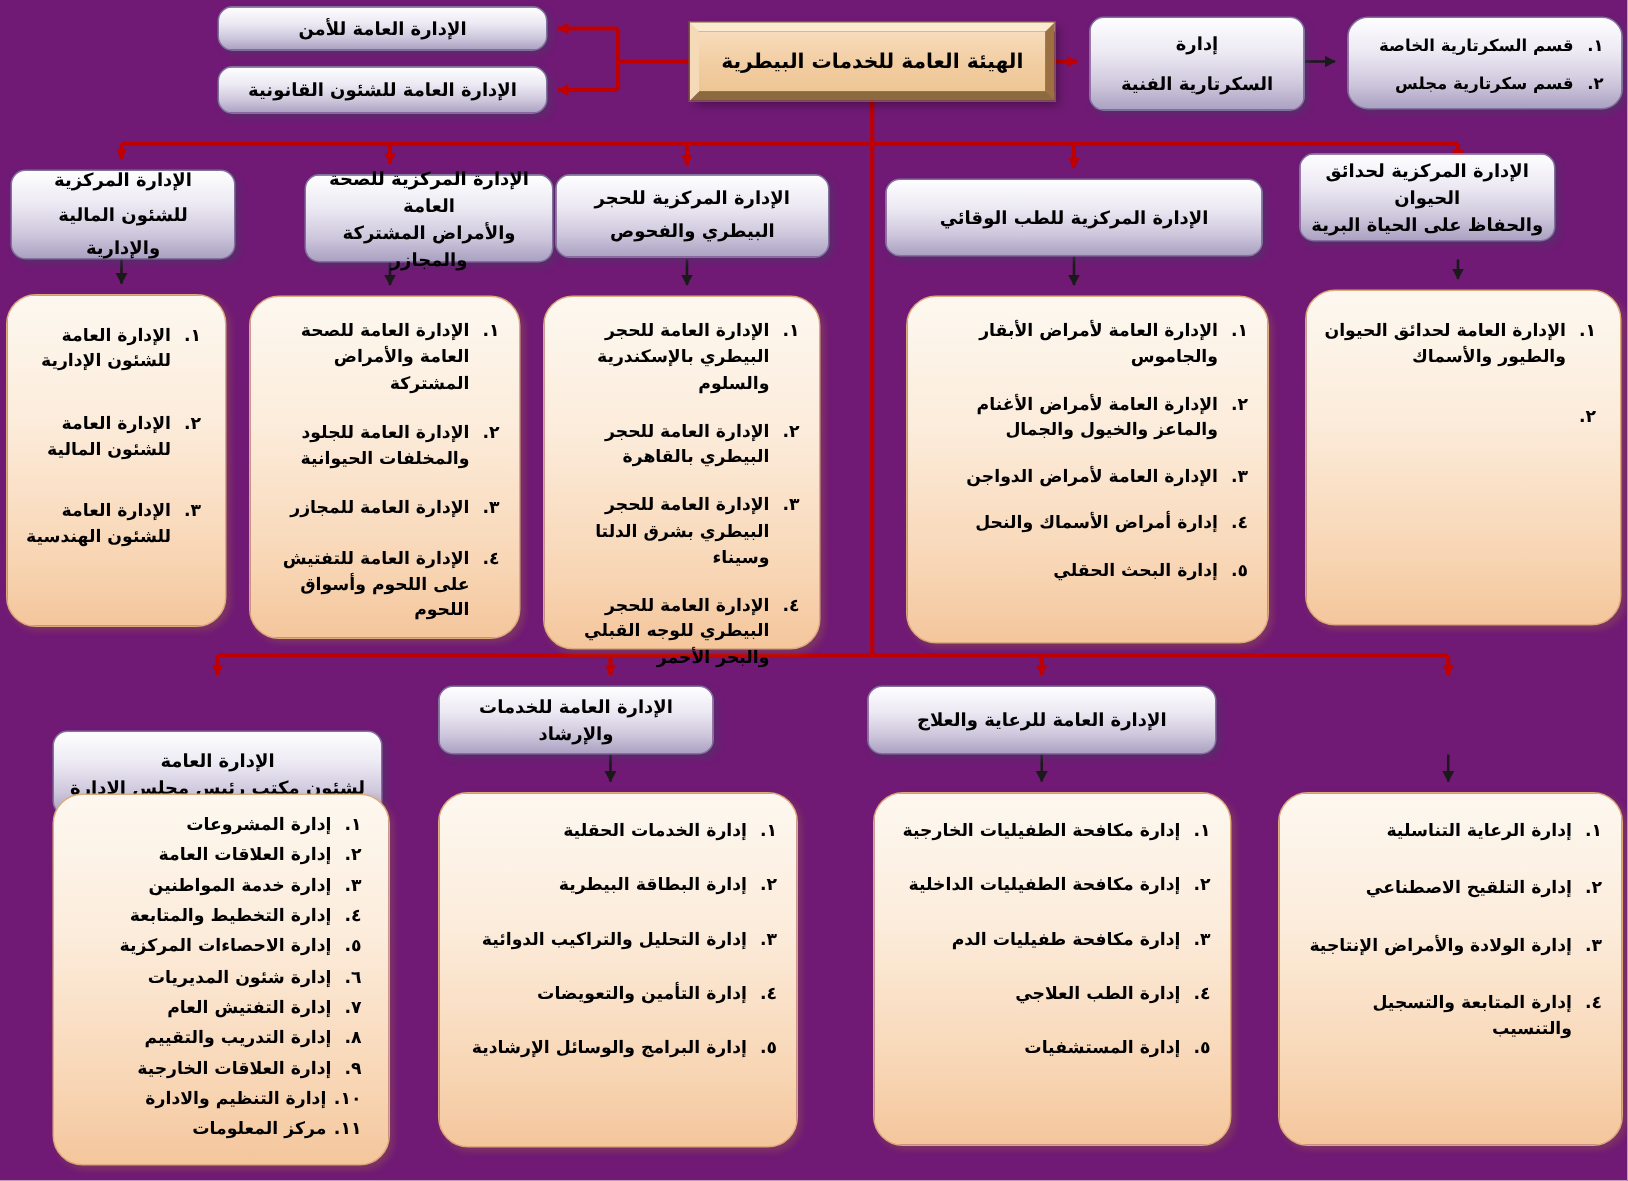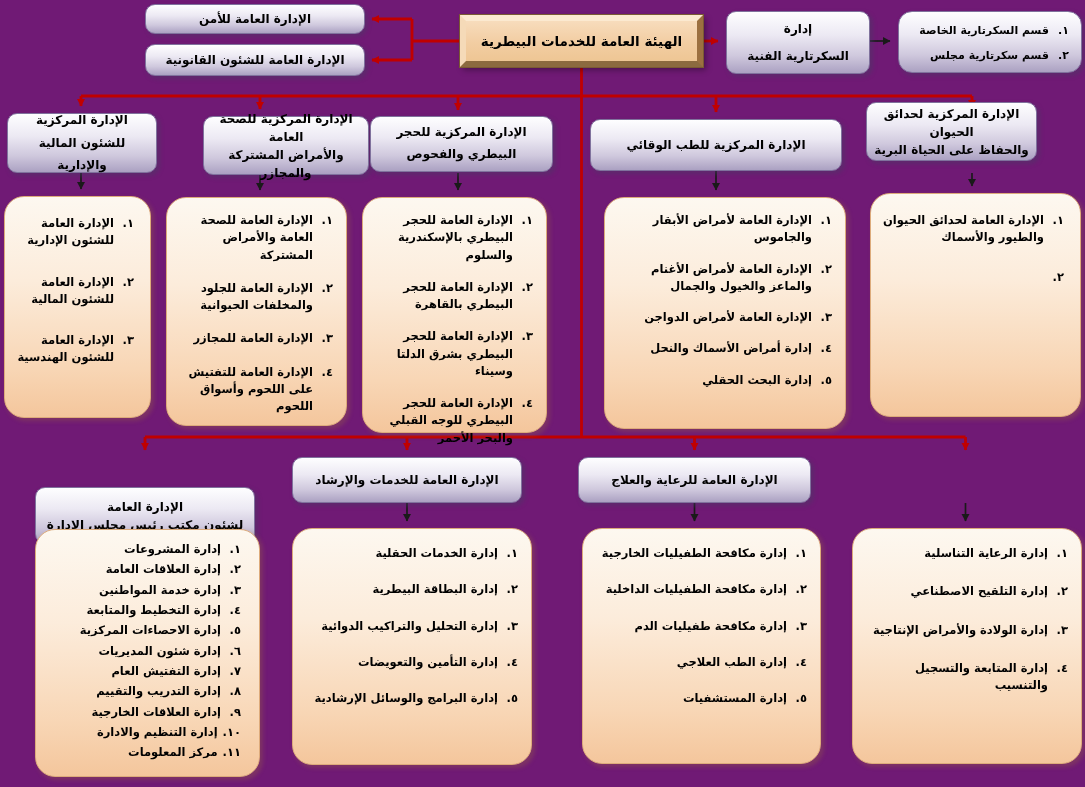--- a/index.html
+++ b/index.html
@@ -59,21 +59,21 @@
   #c22{left:362px;top:197px;width:185px;height:236px;}
   #c23{left:604px;top:197px;width:242px;height:232px;}
   #c24{left:870px;top:193px;width:211px;height:224px;}
   #c20 .items{gap:24px;padding-top:18px;padding-right:16px;}
   #c21 .items{gap:16px;}
   #c22 .items{gap:15px;}
   #c23 .items{gap:14px;}
   #c24 .items{gap:22px;padding-top:18px;padding-right:16px;}
 
   #h30{left:35px;top:457px;width:220px;height:57px;margin-top:30px;}
-  #h31{left:292px;top:457px;width:230px;height:46px;}
+  #h31{left:292px;top:457px;width:184px;height:46px;}
   #h32{left:578px;top:457px;width:233px;height:46px;}
   #h33{left:850px;top:457px;width:231px;height:46px;}
 
   #c30{left:35px;top:529px;width:225px;height:248px;}
   #c31{left:292px;top:528px;width:240px;height:237px;}
   #c32{left:582px;top:528px;width:239px;height:236px;}
   #c33{left:852px;top:528px;width:230px;height:236px;}
   #c30 .items{gap:2.5px;padding-top:11px;padding-right:18px;}
   #c30 .li{font-size:11.5px;line-height:1.55;}
   #c31 .items{gap:19px;padding-top:16px;}

